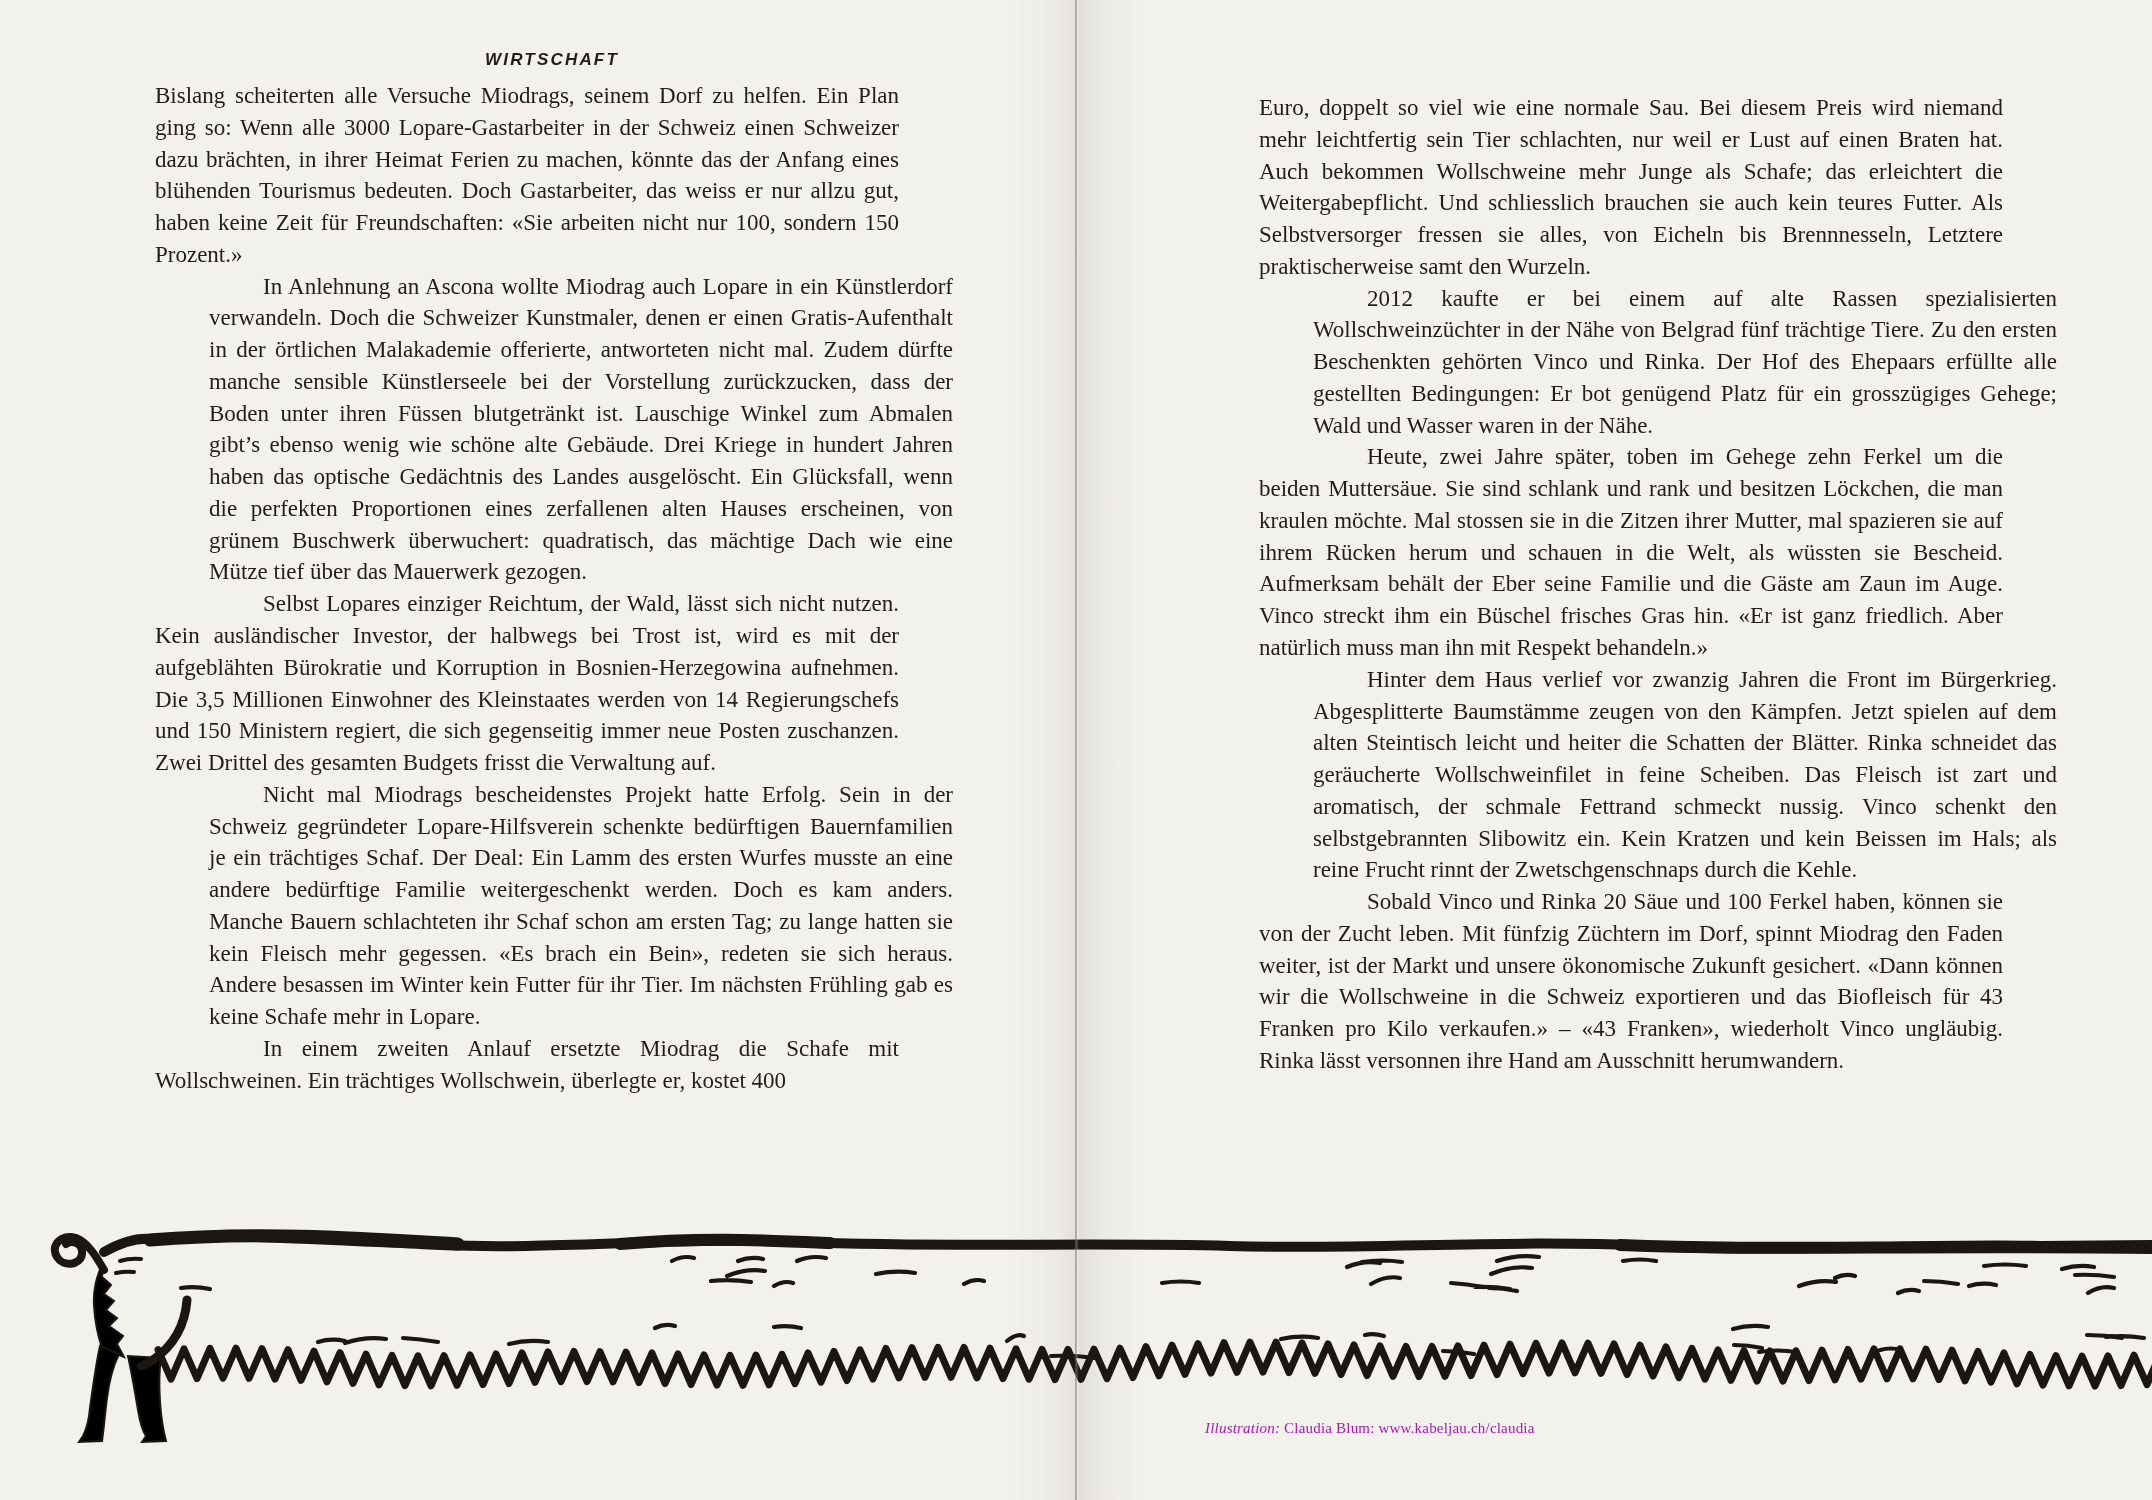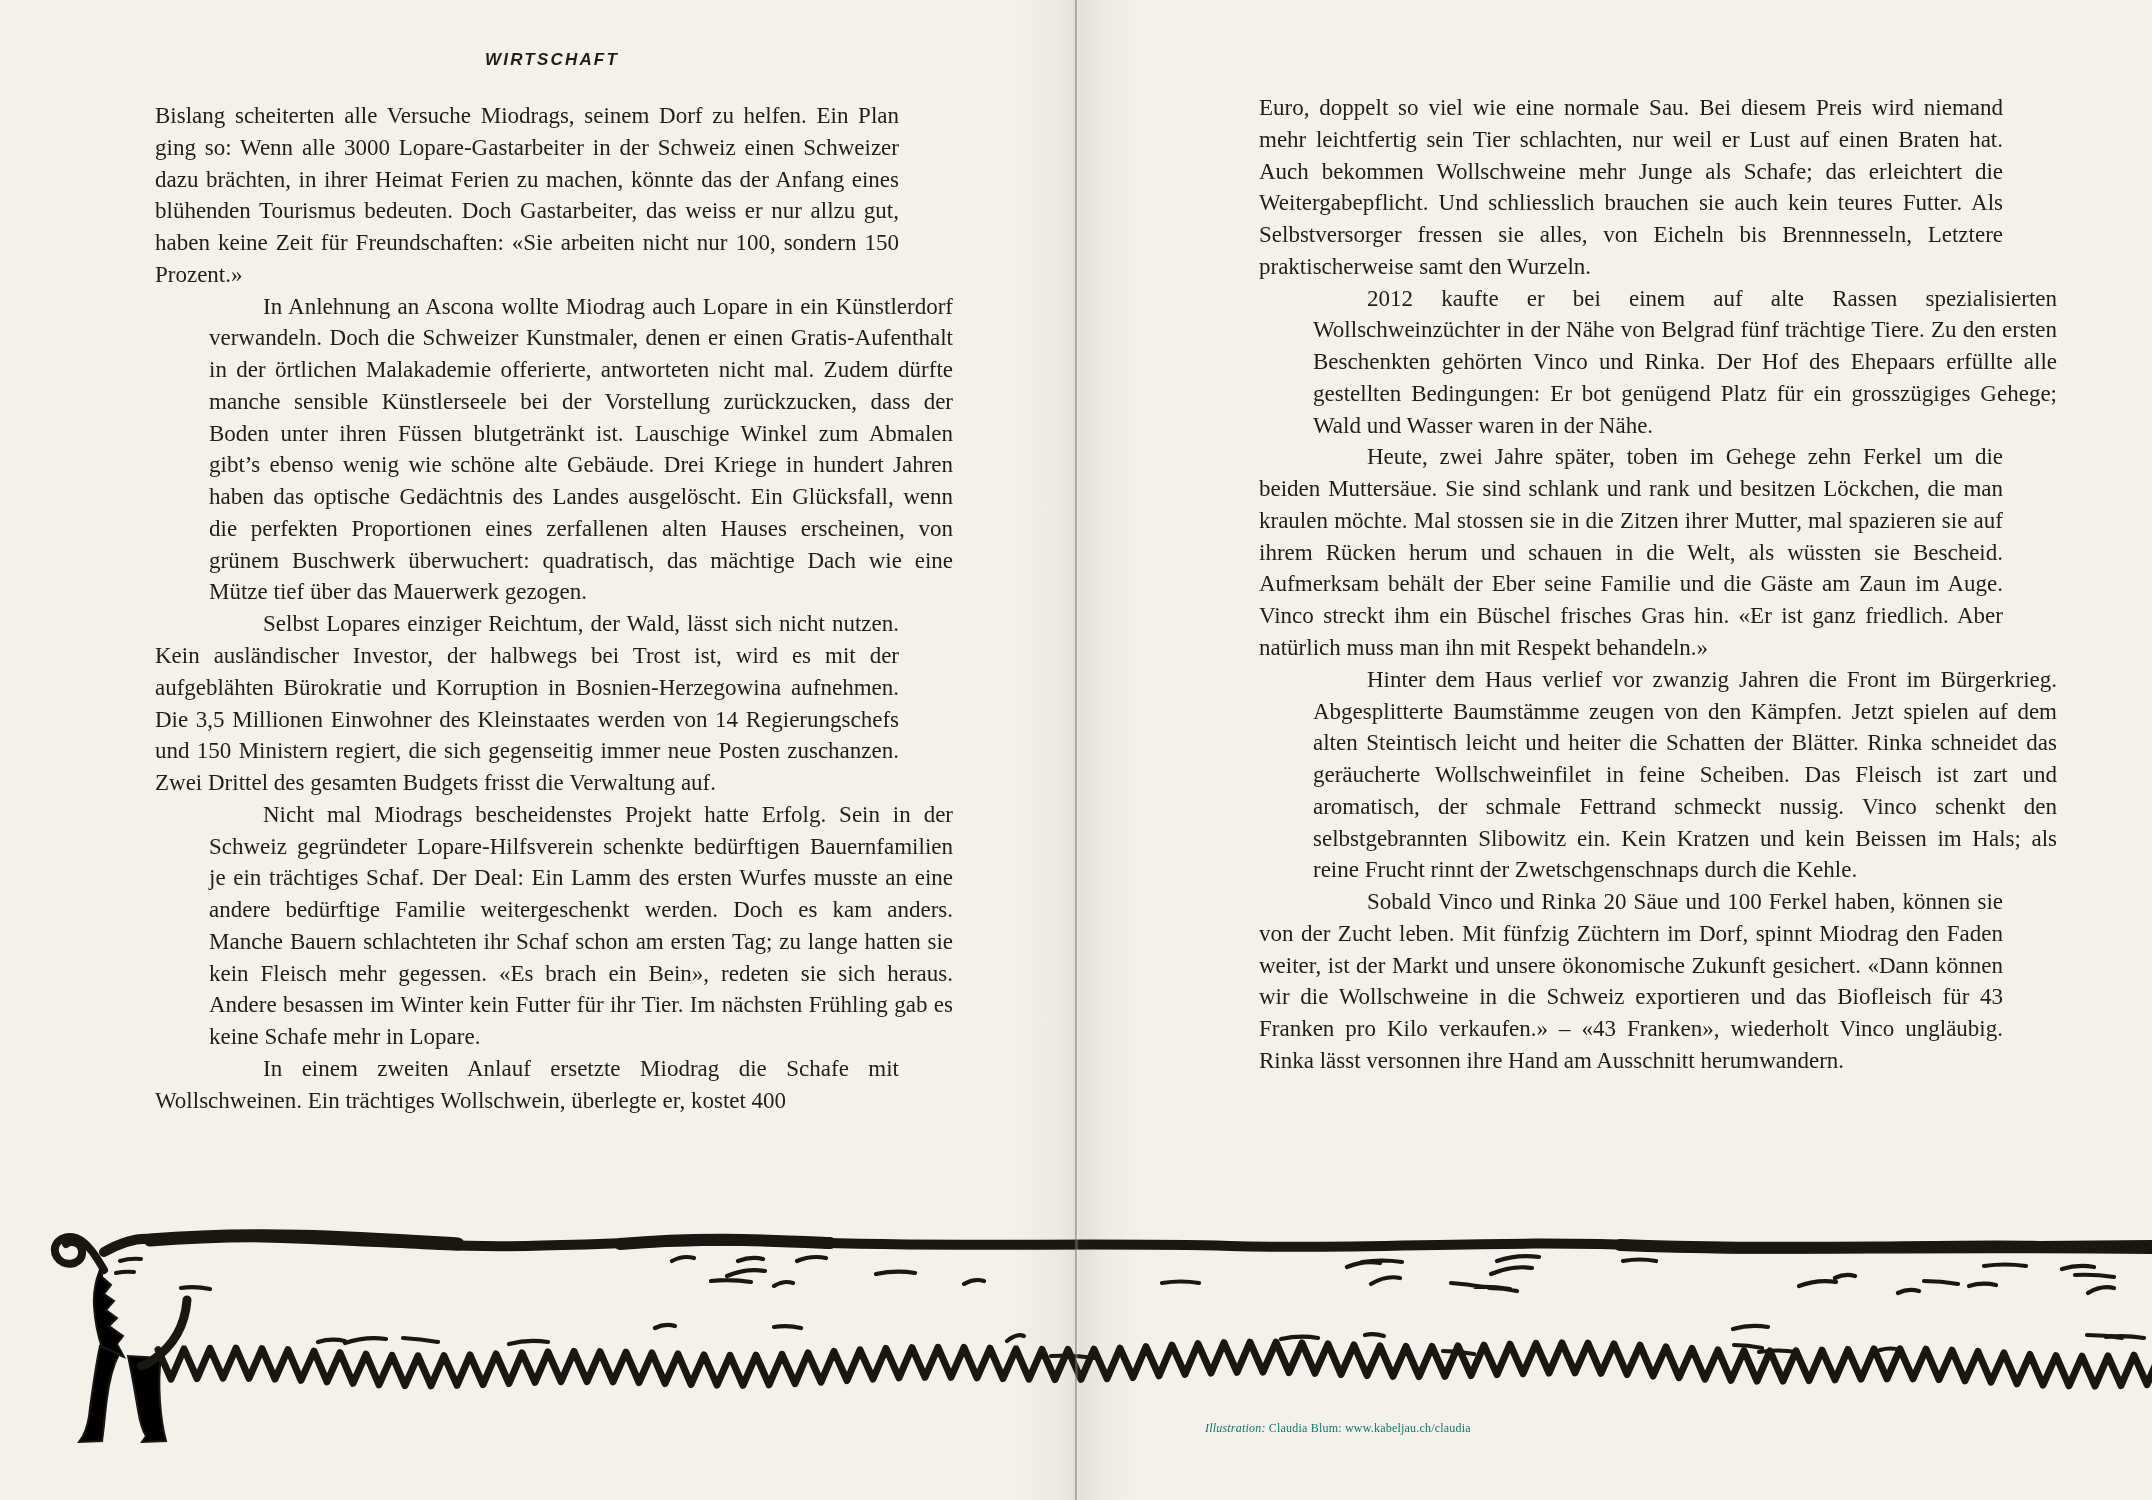--- a/index.html
+++ b/index.html
@@ -26,30 +26,30 @@
   }
   .page-header.left{left:155px;width:794px;}
   .page-header.right{left:1205px;width:800px;}
 
   .text-column{
     position:absolute;top:80px;width:800px;
     font-size:23px;line-height:31.76px;
     text-align:justify;
     -webkit-hyphens:auto;hyphens:auto;
   }
-  .text-column.left{left:155px;margin-top:20px;}
+  .text-column.left{left:155px;}
   .text-column.right{left:1259px;margin-top:12px;}
 
   .para{margin:0;width:744px;text-indent:108px;}
   .p-open{text-indent:0;}
   .p-shift{margin-left:54px;text-indent:54px;}
 
   .caption{
     position:absolute;left:1205px;top:1416px;
-    font-size:12px;line-height:24px;color:#0f766e;
+    font-size:15px;line-height:24px;color:#a21caf;
     letter-spacing:0.2px;
   }
   .caption .cap-label{font-style:italic;}
 
   .illus{position:absolute;left:0;top:1160px;width:2152px;height:340px;}
   .illus path{stroke:var(--ink);}
 
   .gutter{
     position:absolute;top:0;left:1006px;width:140px;height:1500px;
     background:linear-gradient(90deg,

